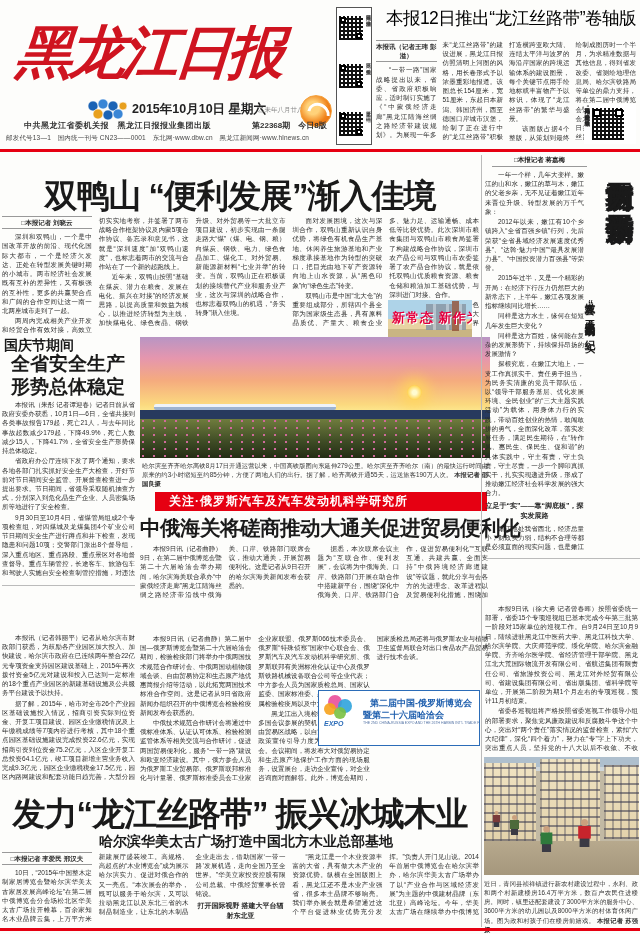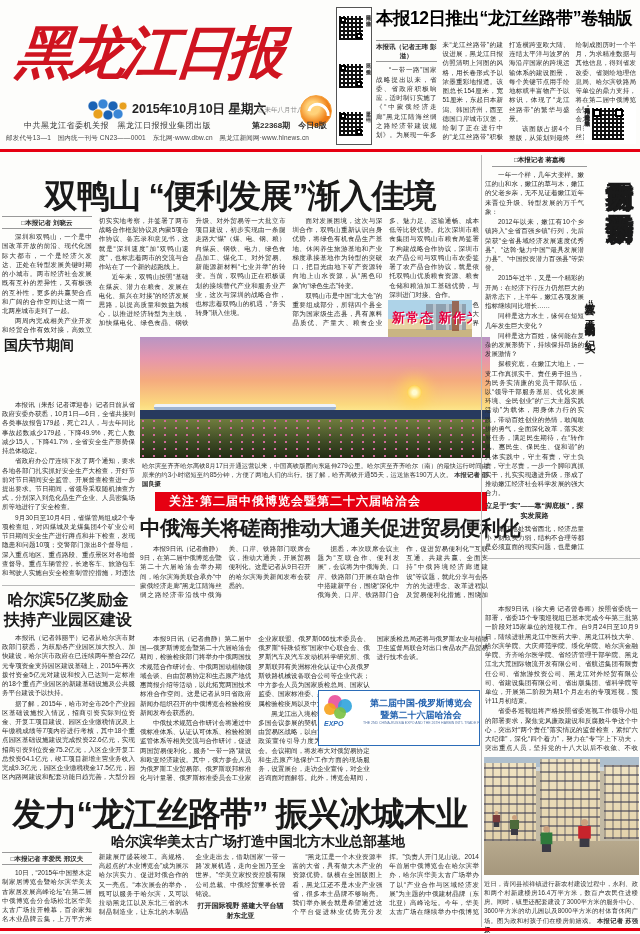--- a/index.html
+++ b/index.html
@@ -5,42 +5,42 @@
   html,body{margin:0;padding:0;background:#777;}
   #page{position:relative;width:640px;height:934px;background:#fdfdfb;margin:0 auto;overflow:hidden;
         font-family:"Liberation Sans","DejaVu Sans",sans-serif;color:#1a1a1a;}
   .abs{position:absolute;}
   
   .masthead{left:16px;top:6px;width:280px;height:92px;font-family:"DejaVu Serif",serif;
             font-weight:bold;font-style:italic;font-size:57px;letter-spacing:-4px;color:#cf1420;
             transform:skew(-4deg,0deg);line-height:92px;white-space:nowrap;}
   .dateline{left:132px;top:101px;font-size:12.5px;font-weight:bold;color:#222;white-space:nowrap;}
   .lunar{left:258px;top:106px;font-size:6.5px;color:#888;white-space:nowrap;}
-  .orgline{left:24px;top:120px;font-size:8px;font-weight:normal;color:#333;white-space:nowrap;letter-spacing:.5px;}
+  .orgline{left:24px;top:120px;font-size:8px;font-weight:bold;color:#333;white-space:nowrap;letter-spacing:.5px;}
   .issueline{left:252px;top:120px;font-size:8px;font-weight:bold;color:#333;white-space:nowrap;}
   .postalline{left:6px;top:134px;font-size:6.5px;color:#444;white-space:nowrap;letter-spacing:.2px;}
   .hexlogo{left:86px;top:98px;}
   .phoenix{left:300px;top:95px;width:30px;height:30px;border-radius:50%;
            background:radial-gradient(circle at 40% 40%,#ffd27a 0 25%,#f08118 60%,#e8650e 100%);
            border:1.5px solid #f5a13c;}
   .phoenix::after{content:"";position:absolute;left:7px;top:6px;width:15px;height:17px;border-radius:50% 60% 50% 60%;
            border:3px solid #fff;border-left-color:transparent;border-bottom-color:transparent;transform:rotate(-35deg);}
   .qrstrip{left:336px;top:7px;width:36px;height:138px;border:1px solid #555;background:#fff;
            display:flex;flex-direction:column;justify-content:space-between;padding:3px 2px;box-sizing:border-box;}
   .qrrow{display:flex;align-items:center;gap:2px;}
   .qr{width:24px;height:24px;background:
         repeating-linear-gradient(0deg,#111 0 2px,transparent 2px 4px),
         repeating-linear-gradient(90deg,#111 0 2px,#fff 2px 4px);
       position:relative;flex:0 0 auto;}
   .qr::before{content:"";position:absolute;left:1px;top:1px;width:6px;height:6px;background:#fff;border:2px solid #000;box-sizing:border-box;}
   .qr::after{content:"";position:absolute;right:1px;bottom:1px;width:6px;height:6px;background:#fff;border:2px solid #000;box-sizing:border-box;}
   .qrlabel{writing-mode:vertical-rl;text-orientation:upright;font-size:5px;color:#333;line-height:1.1;height:34px;}
   
   .promo{left:376px;top:6px;width:260px;height:140px;}
-  .promo-h{font-size:17.5px;font-weight:700;letter-spacing:-.5px;white-space:nowrap;color:#000;}
+  .promo-h{font-size:17.5px;font-weight:400;letter-spacing:-.5px;white-space:nowrap;color:#000;text-align:right;}
   .promo-body{position:absolute;left:0;top:34px;width:260px;height:104px;column-count:4;column-gap:6px;overflow:hidden;}
   .promo-qr-wrap{position:absolute;right:0;bottom:2px;width:52px;height:40px;background:#fff;display:flex;align-items:center;gap:2px;}
   .promo-qr-label{writing-mode:vertical-rl;text-orientation:upright;font-size:5.5px;line-height:1.05;color:#222;height:40px;font-weight:bold;}
   .qr2{width:32px;height:32px;background:
         repeating-linear-gradient(0deg,#111 0 2px,transparent 2px 4px),
         repeating-linear-gradient(90deg,#111 0 2px,#fff 2px 4px);position:relative;}
   .qr2::before{content:"";position:absolute;left:1px;top:1px;width:8px;height:8px;background:#fff;border:2px solid #000;box-sizing:border-box;}
   .qr2::after{content:"";position:absolute;right:1px;top:1px;width:8px;height:8px;background:#fff;border:2px solid #000;box-sizing:border-box;}
   .redrule{left:0;width:640px;height:3px;background:#e60012;}
   
@@ -96,21 +96,21 @@
   
   .expoad{left:318px;top:690px;width:162px;height:56px;border:1px solid #2b6cb8;background:#fff;box-sizing:border-box;}
   .expologo{position:absolute;left:3px;top:4px;width:38px;height:30px;}
   .expologo i{position:absolute;border-radius:50%;opacity:.9;}
   .expologo .c1{left:6px;top:0;width:14px;height:14px;background:#e94f9a;}
   .expologo .c2{left:16px;top:4px;width:14px;height:14px;background:#2fa3dc;}
   .expologo .c3{left:2px;top:8px;width:12px;height:12px;background:#f6a21c;}
   .expologo .c4{left:12px;top:12px;width:12px;height:12px;background:#7ac143;}
   .expotxt{position:absolute;left:2px;bottom:-2px;font-size:7px;font-weight:900;color:#2b6cb8;font-style:italic;}
   .expo-l1{position:absolute;left:44px;top:6px;width:116px;text-align:center;font-size:9px;font-weight:900;color:#1f5fae;white-space:nowrap;}
-  .expo-l2{position:absolute;left:44px;top:18px;width:116px;text-align:center;font-size:9px;font-weight:900;color:#1f5fae;}
+  .expo-l2{position:absolute;left:44px;top:18px;width:116px;font-size:9px;font-weight:900;color:#1f5fae;}
   .expo-sub{position:absolute;left:44px;top:30px;width:116px;text-align:center;font-size:3.5px;color:#5a78a8;overflow:hidden;white-space:nowrap;}
   .expo-count{position:absolute;left:0;bottom:0;width:100%;height:15px;background:#1f5fae;color:#fff;
      text-align:center;font-size:9px;font-weight:bold;line-height:15px;}
   .expo-count b{color:#ff2a2a;font-size:12px;padding:0 1px;}
   
   .vdivider{left:481px;top:155px;width:1px;height:772px;background:#bbb;}
   .r1-byline{left:492px;top:156px;width:95px;text-align:center;font-size:6.5px;font-weight:bold;
      border-bottom:1px solid #999;padding-bottom:1px;}
   .r1-body{left:485px;top:170px;width:99px;height:384px;}
   .r1-sub{left:585px;top:295px;height:215px;writing-mode:vertical-rl;text-orientation:upright;
@@ -134,21 +134,21 @@
   .kid::before{content:"";position:absolute;left:2px;top:0;width:5px;height:5px;border-radius:50%;background:#caa07e;}
   .kid::after{content:"";position:absolute;left:0;top:5px;width:9px;height:9px;background:var(--shirt);}
   .kid i{position:absolute;left:1px;top:13px;width:7px;height:7px;background:#3a3a44;}
   .kid1{left:96px;top:66px;--shirt:#c7242c;transform:scale(1.4);}
   .kid2{left:58px;top:72px;--shirt:#2f7a3c;transform:scale(1.3);}
   .kid3{left:26px;top:58px;--shirt:#4d6a3a;}
   .kid4{left:8px;top:52px;--shirt:#7a3a3a;transform:scale(.8);}
   .photo2-cap{left:484px;top:879px;width:154px;height:44px;}
   
   .bot-h{left:0;top:792px;width:480px;text-align:center;font-size:33px;font-weight:900;letter-spacing:-1px;white-space:nowrap;}
-  .bot-sub{left:12px;top:833px;width:492px;text-align:center;font-family:"DejaVu Serif",serif;font-size:14px;font-weight:bold;white-space:nowrap;}
+  .bot-sub{left:0;top:833px;width:492px;text-align:center;font-family:"DejaVu Serif",serif;font-size:14px;font-weight:bold;white-space:nowrap;}
   .bot-body{left:2px;top:852px;width:477px;height:73px;column-count:5;column-gap:7px;}
   .botrule{left:0;top:928px;width:640px;height:3px;background:#e60012;}
   .hex-svg{display:block;}
 </style>
 </head>
 <body>
 
 <div id="page">
 
   <div class="abs masthead">黑龙江日报</div>
@@ -214,51 +214,51 @@
       <p>双鸭山市是中国“北大仓”的重要组成部分，所辖四个县全部为国家级生态县，具有原料品质优、产量大、粮食企业多、魅力足、运输通畅、成本低等比较优势。此次深圳市粮食集团与双鸭山市粮食局签署了构建战略合作协议，深圳市农产品公司与双鸭山市农委签署了农产品合作协议，就是依托双鸭山优质粮食资源、粮食仓储和粮油加工基础优势，与深圳进门对接、合作。</p>
       <p>巧打生态牌，更善打特色牌。作为我省唯一一个拥有大农业、大森林、大湿地、大界江、大冰雪等特色资源的城市，这是双鸭山独特的比较优势。此次深圳多家旅游服务公司与双鸭山市The事务旅游局签署了旅游产业发展战略合作意向书，深圳市科华与双鸭山市The事务局签署了加强双方合作共同推进对外交流的合作意向。会后，深圳有实力的知名旅游企业将与双鸭山开发旅游基地、界江旅游、森林旅游，对接旅游项目，推进实质性合作。同时，以深圳大型旅游企业为依托，推进两市旅游企业联手打造跨区域旅游联盟，着手让双鸭山市旅游产业转变服务理念、服务模式，提高服务质量、服务档次。 （下转第二版）</p>
     </div>
 
   <div class="abs banner">
     <div class="silo"></div>
     <div class="banner-t">新常态 新作为</div>
   </div>
 
   <div class="abs l1-kicker">国庆节期间</div>
+  <div class="abs l1-h">
+    <div>全省安全生产</div>
+    <div>形势总体稳定</div>
+  </div>
   <div class="abs l1-body tiny cols" style="column-count:1;">
       <p>本报讯（朱彤 记者谭迎春）记者日前从省政府安委办获悉，10月1日—6日，全省共接到各类事故报告179起，死亡21人，与去年同比事故起数减少179起，下降49.9%，死亡人数减少15人，下降41.7%，全省安全生产形势保持总体稳定。</p>
       <p>省政府办公厅连续下发了两个通知，要求各地各部门扎实抓好安全生产大检查，开好节前对节日期间安全监管、开展督查检查进一步提出要求。节日期间，省领导采取随机抽查方式，分别深入到危化品生产企业、人员密集场所等地进行了安全检查。</p>
       <p>9月30日至10月4日，省煤管局组成2个专项检查组，对四煤城及龙煤集团4个矿业公司节日期间安全生产进行蹲点和井下检查，发现隐患和问题10项；交警部门派出8个督导组，深入重点地区、重点路段、重点景区对各地督查督导。重点车辆管控，长途客车、旅游包车和驾驶人实施自安全检查制管控措施，对违法行为整治和是否落实“两公布一提示”情况进行督导检查。严格落实7座以上客运车辆、危化品运输车“六必查”措施，加大“三品”检查力度，严厉查处“三超一不良”，公安消防部门以人员密集、烟花爆竹、地下商业、旅游景点、交通枢纽、物流仓储等场所为重点，全面排查整治火灾隐患。10月1日至6日，省安全监管部门加大检查频度，采取“四不两直”方式检查关闭矿山、危险化学品、工贸烟花等企业93户，发现隐患和问题129项。</p>
     </div>
 
   <div class="abs hrule" style="left:2px;top:585px;width:133px;"></div>
 
-  <div class="abs l2-h">
-    <div>哈尔滨5亿奖励金</div>
-    <div>扶持产业园区建设</div>
-  </div>
   <div class="abs l2-body tiny cols" style="column-count:1;">
       <p>本报讯（记者韩丽平）记者从哈尔滨市财政部门获悉，为鼓励各产业园区加大投入、加快建设，哈尔滨市政府在已连续两年整合22亿元专项资金支持园区建设基础上，2015年再次拨付资金5亿元对建设和投入已达到一定标准的18个重点产业园区的新建基础设施及公共服务平台建设予以扶持。</p>
       <p>据了解，2015年，哈市对全市26个产业园区基础设施投入情况，招商引资实际到位资金、开复工项目建设、园区企业缴税情况及上年缴税成绩等7项内容进行考核，其中18个重点园区基础设施建设完成投资22.6亿元，实现招商引资到位资金75.2亿元，入区企业开复工总投资64.1亿元，竣工项目新增主营业务收入完成9.3亿元，园区企业缴税税金17.5亿元，园区内路网建设和配套功能日趋完善，大型分园区已基本实现“七通一平”，产业承载力和项目集聚力明显提升。为此，哈市对这些建设和投入已达到一定标准的园区给予共5亿元的奖励资金扶持。</p>
     </div>
 
   <div class="abs photo1">
     <div class="ph1-sky"></div>
     <div class="ph1-sun"></div>
     <div class="ph1-train"></div>
     <div class="ph1-bridge"></div>
     <div class="ph1-piers"></div>
     <div class="ph1-field"></div>
   </div>
   <div class="abs photo1-cap cap">
     <span>哈尔滨至齐齐哈尔高铁8月17日开通运营以来，中国高铁版图向东延伸279公里。哈尔滨至齐齐哈尔（南）的最快运行时间由原来的约3小时缩短至约85分钟，方便了两地人们的出行。据了解，哈齐高铁开通55天，运送旅客190万人次。</span>
     <b>本报记者 邵国良摄</b>
   </div>
 
-  <div class="abs secbar">关注·第二届中俄博览会暨第二十六届哈洽会</div>
+  <div class="abs secbar">关注·俄罗斯汽车及汽车发动机科学研究所</div>
   <div class="abs customs-h">中俄海关将磋商推动大通关促进贸易便利化</div>
   <div class="abs customs-body tiny cols">
       <p>本报9日讯（记者曲静）9日，在第二届中俄博览会暨第二十六届哈洽会举办期间，哈尔滨海关联合承办“中蒙俄经济走廊”黑龙江陆海丝绸之路经济带沿线中俄海关、口岸、铁路部门联席会议，推动大通关，开展贸易便利化。这是记者从9日召开的哈尔滨海关新闻发布会获悉的。</p>
       <p>据悉，本次联席会议主题为“互联合作、便利发展”，会议将为中俄海关、口岸、铁路部门开展在助合作中搭建新平台，围绕“深化中俄海关、口岸、铁路部门合作，促进贸易便利化”“互联互通、共建共赢、全面支持”中俄跨境经济廊道建设”等议题，就此分享与会各方的先进理念、改革进程以及贸易便利化措施，围绕加强各方之间的政策沟通和信息互换、促进物流通畅和通关便利、科技应用方面的合作、能力建设领域的互信合作、维护边境安全领域的合作等多个方面，深入探讨合作空间，达成合作共识。</p>
     </div>
 
   <div class="abs inspect-body tiny cols">
       <p>本报9日讯（记者曲静）第二届中国—俄罗斯博览会暨第二十六届哈洽会期间，检验检疫部门将举办中俄两国技术规范合作研讨会、中俄两国动植物领域会谈、自由贸易协定和生态原产地优惠简报介绍等活动，以此拓宽两国技术标准合作空间。这是记者从9日省政府新闻办组织召开的中俄博览会检验检疫新闻发布会获悉的。</p>
       <p>中俄技术规范合作研讨会将通过中俄标准体系、认证认可体系、检验检测监管体系等相关交流与合作研讨，促进两国贸易便利化，服务“一带一路”建设和欧亚经济建设。其中，俄方参会人员为俄罗斯工业贸易部、俄罗斯联邦标准化与计量署、俄罗斯标准委员会工业家企业家联盟、俄罗斯066技术委员会、俄罗斯“特殊侦察”国家中心联合会、俄罗斯汽车及汽车发动机科学研究所、俄罗斯联邦有关洲标准化认证中心及俄罗斯铁路机械设备联合公司等企业代表；中方参会人员为国家质检总局、国家认监委、国家标准委、黑龙江、吉林等直属检验检疫局以及中方企业代表。</p>
       <p>黑龙江出入境检验检疫局还将利用多国会议参展的契机，借鉴落实国家自由贸易区战略，以自贸协定原产地优惠政策宣传引导力度为着力点举办宣讲会。会议期间，将发布大对俄贸易协定和生态原产地保护工作方面的现场服务，设置展台，走访企业宣传，对企业咨询面对面解答。此外，博览会期间，国家质检总局还将与俄罗斯农业与植物卫生监督局联合对出口食品农产品贸易进行技术会谈。</p>

